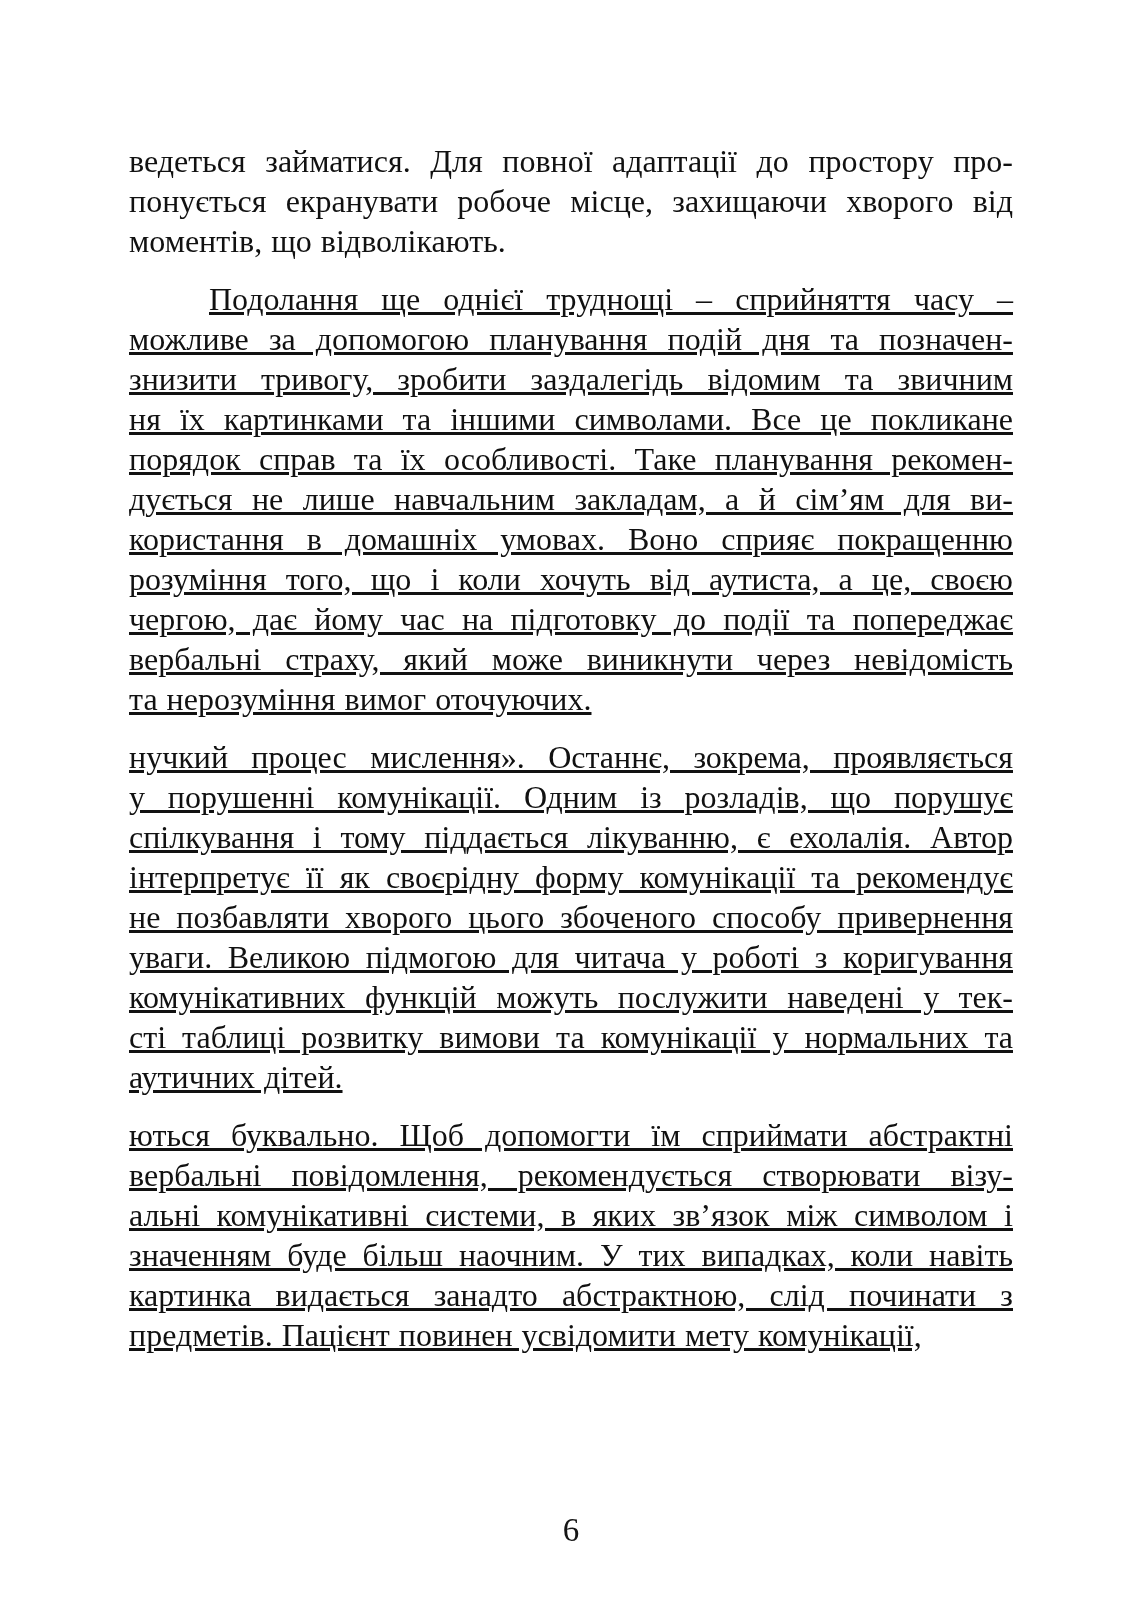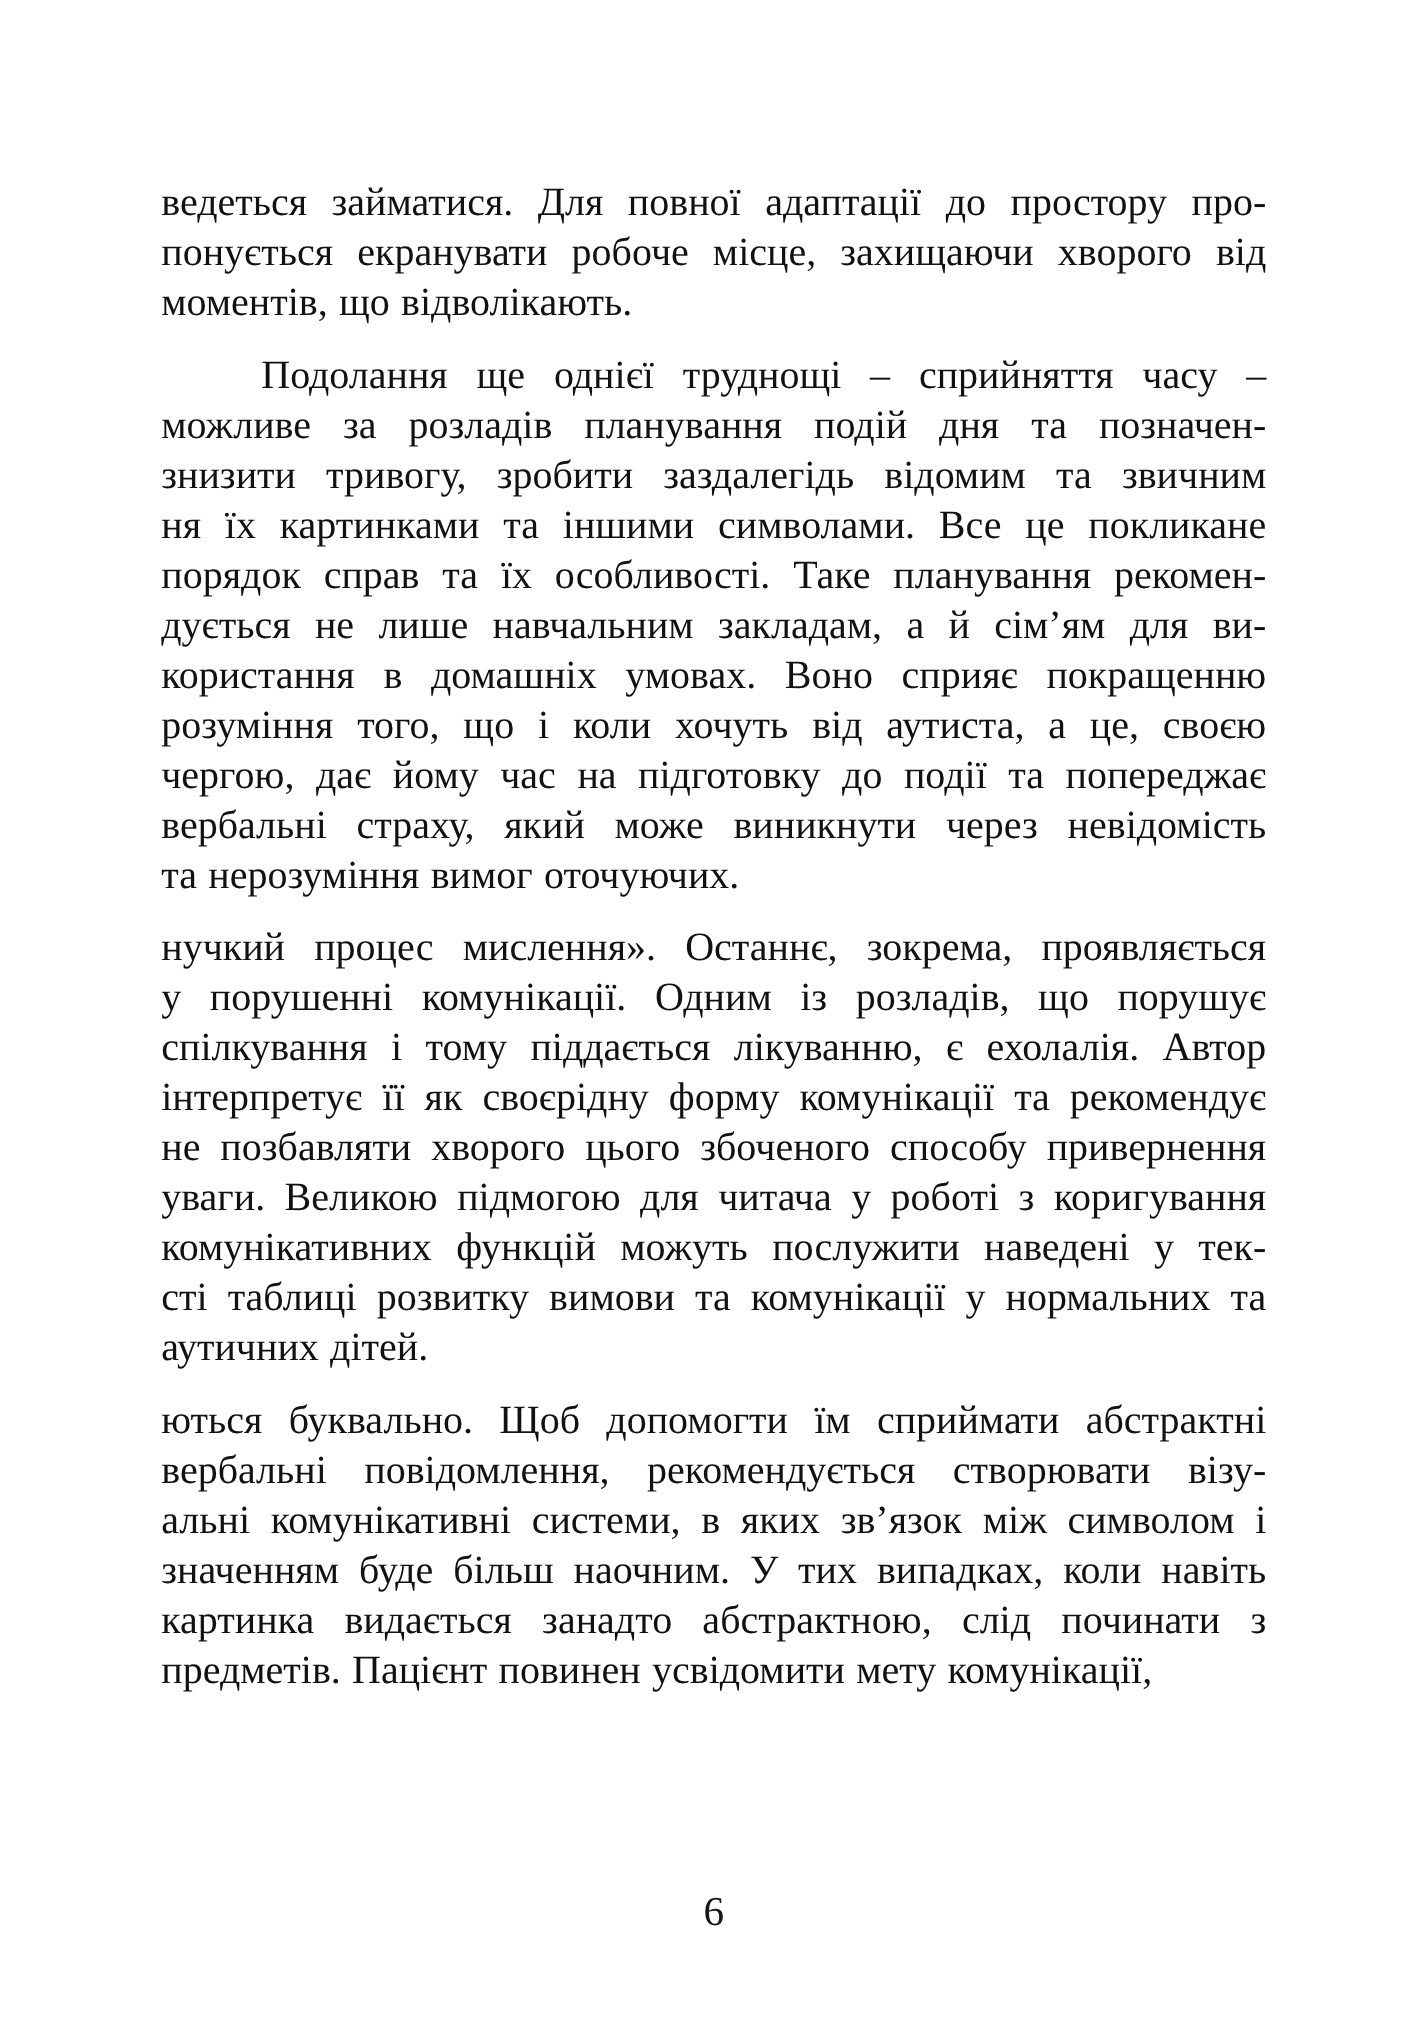--- a/index.html
+++ b/index.html
@@ -21,20 +21,21 @@
     left: 129px;
     top: 141px;
     width: 884px;
   }
   .para {
     margin: 0;
     padding: 0;
   }
   .para + .para {
     margin-top: 18px;
+    text-decoration: underline;
   }
   .line {
     display: block;
     font-size: 32px;
     line-height: 40px;
     text-align: justify;
     text-align-last: justify;
     white-space: normal;
     word-spacing: 1px;
   }
@@ -64,21 +65,21 @@
 <main class="book-page">
   <section class="text-block" id="text-block">
 
   <p class="para">
         <span class="line">ведеться займатися. Для повної адаптації до простору про-</span>
         <span class="line">понується екранувати робоче місце, захищаючи хворого від</span>
         <span class="line last-line">моментів, що відволікають.</span>
       </p>
       <p class="para">
         <span class="line first-indent">Подолання ще однієї труднощі – сприйняття часу –</span>
-        <span class="line">можливе за розладів планування подій дня та позначен-</span>
+        <span class="line">можливе за допомогою планування подій дня та позначен-</span>
         <span class="line">знизити тривогу, зробити заздалегідь відомим та звичним</span>
         <span class="line">ня їх картинками та іншими символами. Все це покликане</span>
         <span class="line">порядок справ та їх особливості. Таке планування рекомен-</span>
         <span class="line">дується не лише навчальним закладам, а й сім’ям для ви-</span>
         <span class="line">користання в домашніх умовах. Воно сприяє покращенню</span>
         <span class="line">розуміння того, що і коли хочуть від аутиста, а це, своєю</span>
         <span class="line">чергою, дає йому час на підготовку до події та попереджає</span>
         <span class="line">вербальні страху, який може виникнути через невідомість</span>
         <span class="line last-line">та нерозуміння вимог оточуючих.</span>
       </p>

